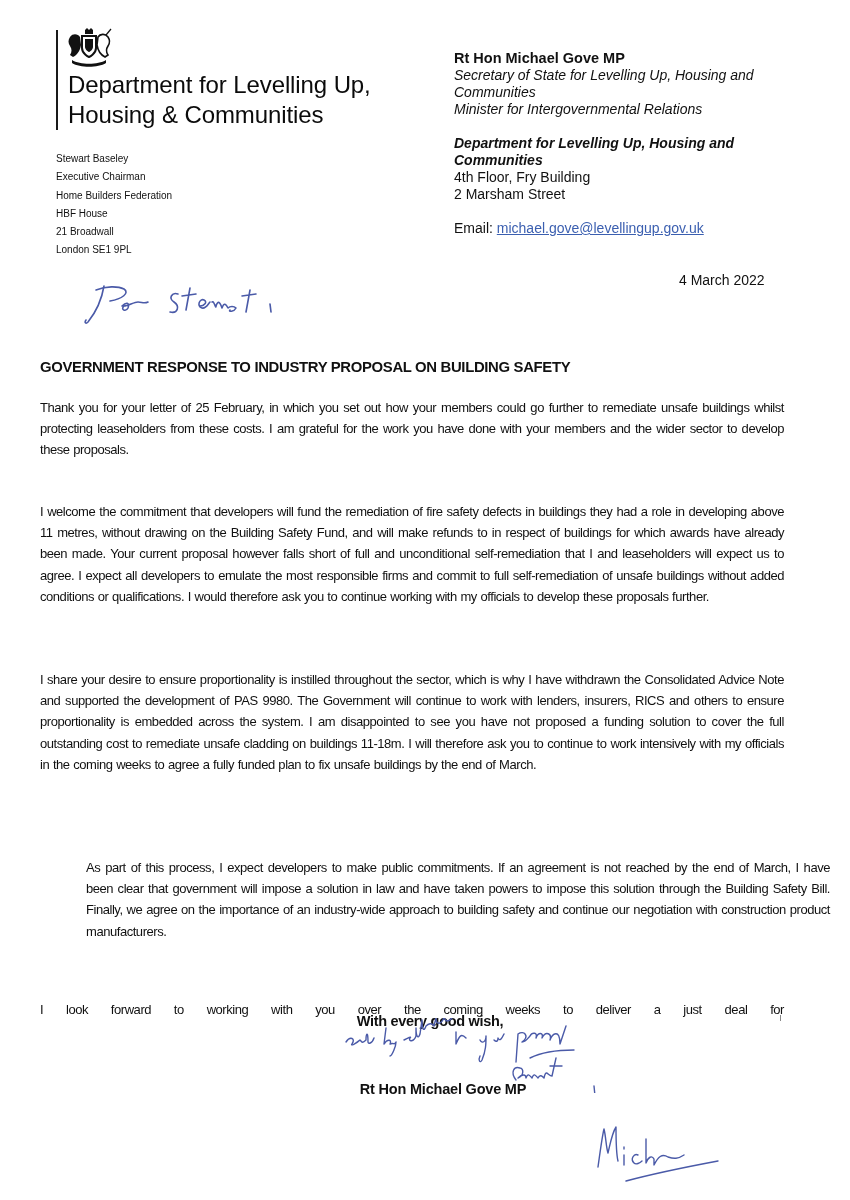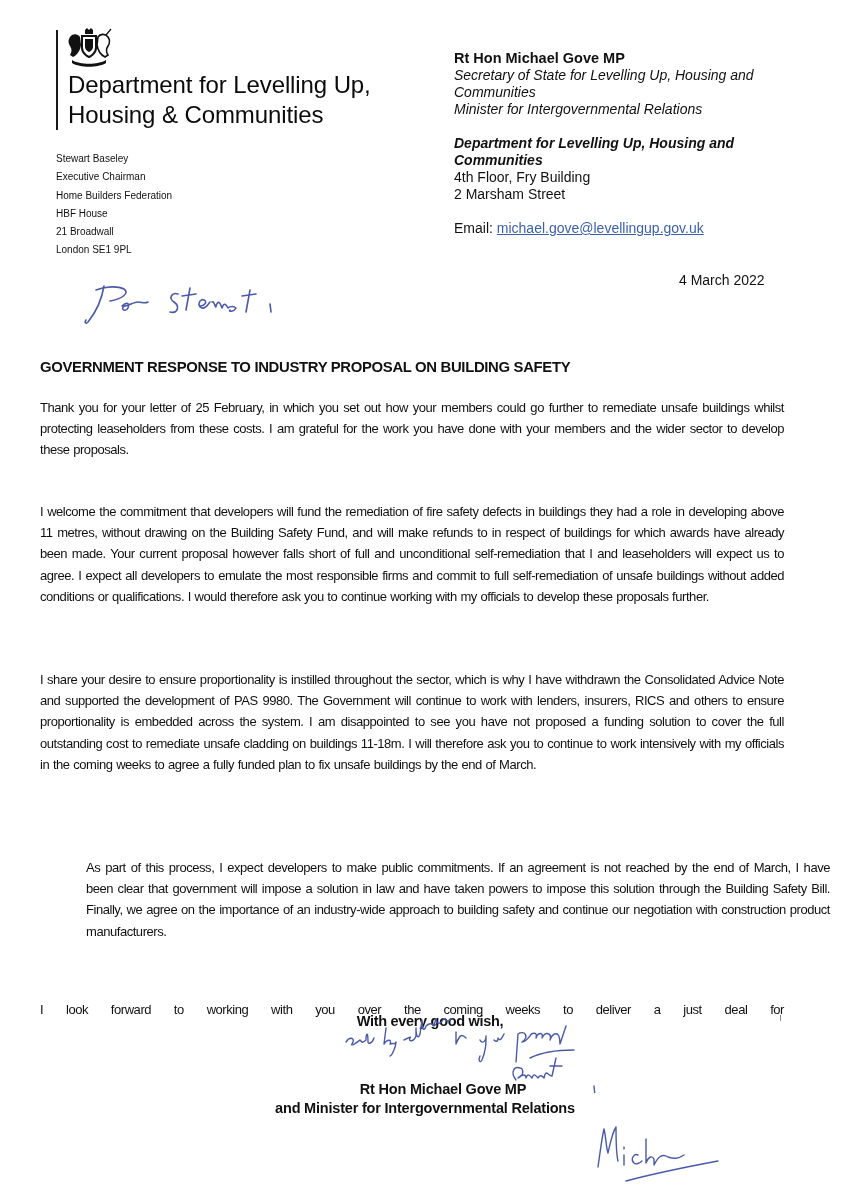--- a/index.html
+++ b/index.html
@@ -135,21 +135,20 @@
     <path d="M154 22 c2 2 4 2 4 -2 c2 4 4 0 6 -4"></path>
     <path d="M178 16 l-2 28 M178 16 c6 -4 12 2 4 8 c4 0 6 -4 8 -6 c2 -4 8 -4 6 2 c2 -6 8 -6 6 0 c4 -8 10 -4 8 2 c2 -6 10 -12 10 4 l6 -18"></path>
     <path d="M190 40 c12 -6 30 -8 44 -8"></path>
     <path d="M176 62 c-6 -8 -2 -14 4 -12 c4 0 4 8 -2 10 c4 -4 8 -4 8 0 c2 -6 4 -2 6 0 c2 -6 4 -2 6 0 c2 -4 4 -2 6 0 c2 -10 4 -2 8 -2 l4 -18 m-6 8 l12 0"></path>
     <path d="M254 68 l1 10"></path>
   </g>
 </svg>
 
 <div class="abs sign-block">
   <div>Rt Hon Michael Gove MP</div>
-  <div>and Minister for Intergovernmental Relations</div>
 </div>
 
 <svg class="abs signature" width="160" height="70" viewBox="0 0 160 70">
   <g fill="none" stroke="#4a5aa8" stroke-width="1.4" stroke-linecap="round" stroke-linejoin="round">
     <path d="M8 52 c2 -14 4 -30 6 -38 c2 8 2 18 4 24 c2 -8 4 -20 8 -26 c0 12 0 26 2 34"></path>
     <path d="M34 40 l0 10 M34 32 l0 2"></path>
     <path d="M48 40 c-4 -2 -8 4 -4 8 c2 2 6 0 8 -2"></path>
     <path d="M56 24 l0 24 c2 -6 6 -8 8 -4 l0 6 c4 -8 8 -12 14 -8 c6 2 10 2 16 -2"></path>
     <path d="M36 66 c30 -8 60 -14 92 -20"></path>
   </g>

